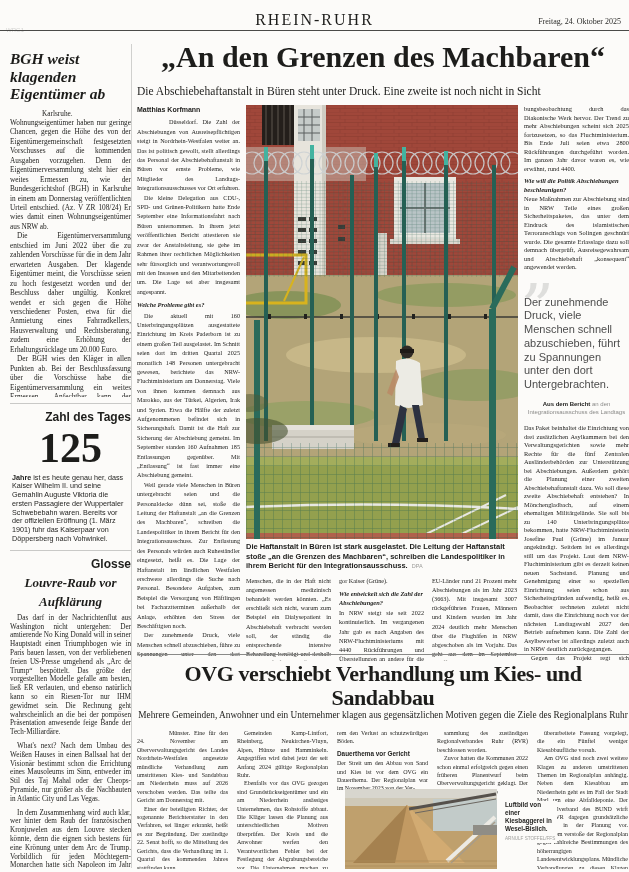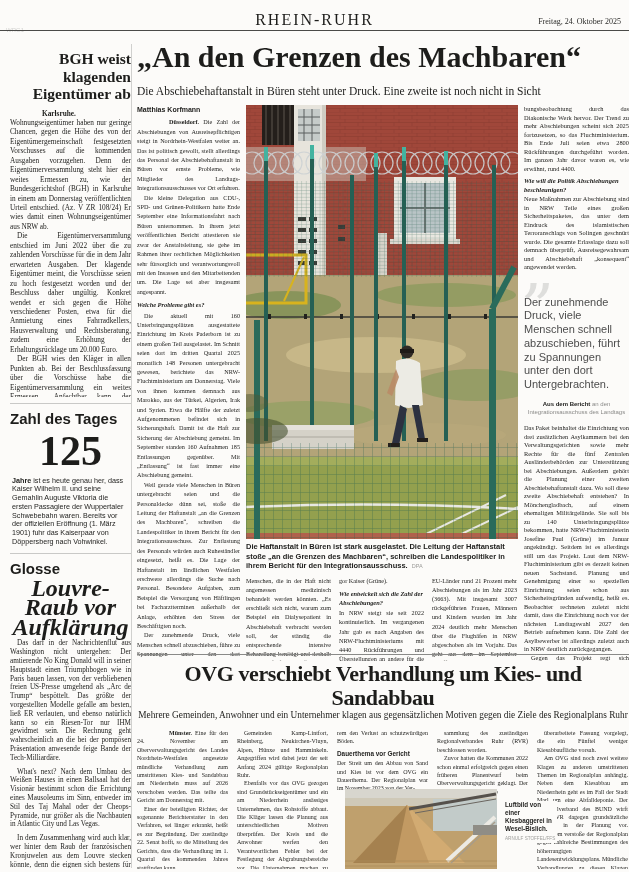--- a/index.html
+++ b/index.html
@@ -7,36 +7,36 @@
         font-family:"Liberation Serif",serif;color:#1d1d1b;hyphens:auto;}
   
   .edition{position:absolute;left:6px;top:27px;font-size:6px;color:#d2d2d0;
            font-family:"Liberation Sans",sans-serif;}
   .masthead{position:absolute;left:0;top:11px;width:100%;text-align:center;
             font-size:16px;font-weight:normal;letter-spacing:2px;}
   .pagedate{position:absolute;right:8px;top:17px;font-size:8px;color:#2c2c2a;}
   .header-rule{position:absolute;left:0;top:30px;width:629px;height:1px;background:#4a4a48;}
   
   .sidebar{position:absolute;left:10px;top:44px;width:121px;height:824px;overflow:hidden;}
-  .sidebar h2{margin:6px 0 6px;font-size:15.5px;line-height:17.5px;text-align:right;font-weight:bold;}
+  .sidebar h2{margin:6px 0 6px;font-size:15.5px;line-height:17.5px;text-align:left;font-weight:bold;font-style:italic;}
   .bgh-body{font-size:7.3px;line-height:9.45px;height:288px;overflow:hidden;}
   .rule{height:1px;background:#c9c9c7;margin:6px 0;}
-  .kicker{font-family:"Liberation Sans",sans-serif;font-weight:bold;font-size:15px;
-          text-align:left;margin:3px 0 2px;}
+  .kicker{font-family:"Liberation Sans",sans-serif;font-weight:bold;font-size:12px;
+          text-align:right;margin:3px 0 2px;}
   .big-number{font-size:42px;line-height:44px;font-weight:bold;text-align:center;}
   .zahl-text{font-family:"Liberation Sans",sans-serif;font-size:7.2px;line-height:8.8px;
              text-align:left;margin:4px 2px 6px;}
-  .glosse-head{margin:0 0 2px;font-size:24px;line-height:19.5px;font-weight:bold;
+  .glosse-head{margin:0 0 2px;font-size:13px;line-height:19.5px;font-weight:bold;
                font-style:italic;text-align:center;}
   .glosse-body{font-size:7.2px;line-height:8.8px;height:276px;overflow:hidden;}
   .glosse-body .para{margin-bottom:5px;}
   .v-divider{position:absolute;left:131px;top:44px;width:1px;height:824px;background:#d0d0ce;}
   
   .main-article{position:absolute;left:137px;top:40px;width:492px;}
-  .main-article h1{margin:0;font-size:30px;line-height:33px;font-weight:bold;}
+  .main-article h1{margin:0;font-size:30px;line-height:33px;text-align:center;font-weight:bold;}
   .subtitle{font-size:11.5px;line-height:13px;text-align:left;margin-top:12px;}
   .columns{display:flex;gap:6px;margin-top:7px;height:556px;overflow:hidden;}
   .col-a{width:103px;font-size:6.2px;line-height:9.4px;overflow:hidden;}
   .mid{width:272px;}
   .col-e{width:105px;font-size:6.4px;line-height:8.5px;overflow:hidden;}
   .byline{font-family:"Liberation Sans",sans-serif;font-weight:bold;font-size:7px;margin-bottom:3px;}
   .para{margin:0;text-align:justify;}
   .ind{text-indent:7px;}
   .q-head{font-weight:bold;font-style:italic;margin:4px 0 1px;font-size:1.03em;}
   figure{margin:0;}
@@ -63,21 +63,21 @@
                      text-align:center;font-weight:bold;}
   .subtitle2{font-size:9.3px;line-height:11px;text-align:center;}
   .columns5{display:flex;gap:9px;margin-top:8px;height:158px;overflow:hidden;}
   .columns5 .col{width:91px;font-size:6px;line-height:8.4px;overflow:hidden;}
   .subhead{font-family:"Liberation Sans",sans-serif;font-weight:bold;font-size:6.4px;margin:4px 0 1px;}
   .photo-kies{position:absolute;left:208px;top:134px;width:152px;height:80px;background:#fcfbf9;}
   .kies-caption{position:absolute;left:368px;top:146px;width:52px;background:#fcfbf9;
                 font-family:"Liberation Sans",sans-serif;font-weight:bold;
                 font-size:6.3px;line-height:8px;}
   .kies-credit{display:block;font-weight:normal;font-size:4.6px;color:#a0a09e;margin-top:2px;}
-  b.dl{font-weight:bold;padding-left:32px;}
+  b.dl{font-weight:normal;padding-left:32px;}
 </style>
 </head>
 <body>
 
 <div class="page">
 
   <div class="edition">WRG1</div>
   <div class="masthead">RHEIN-RUHR</div>
   <div class="pagedate">Freitag, 24. Oktober 2025</div>
   <div class="header-rule"></div>

